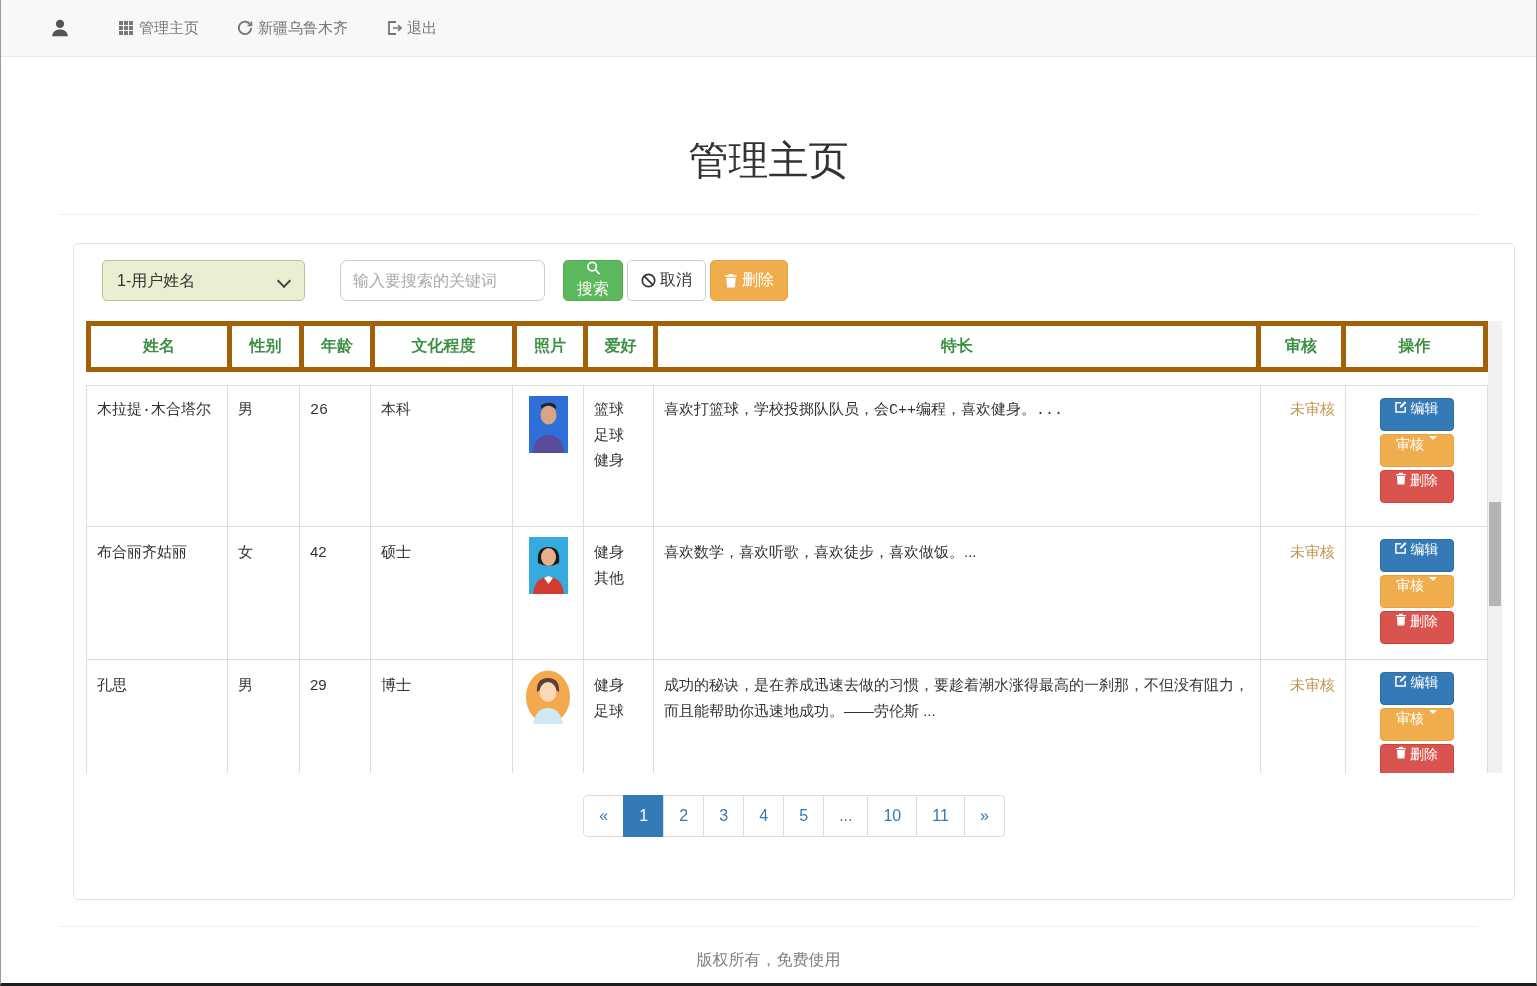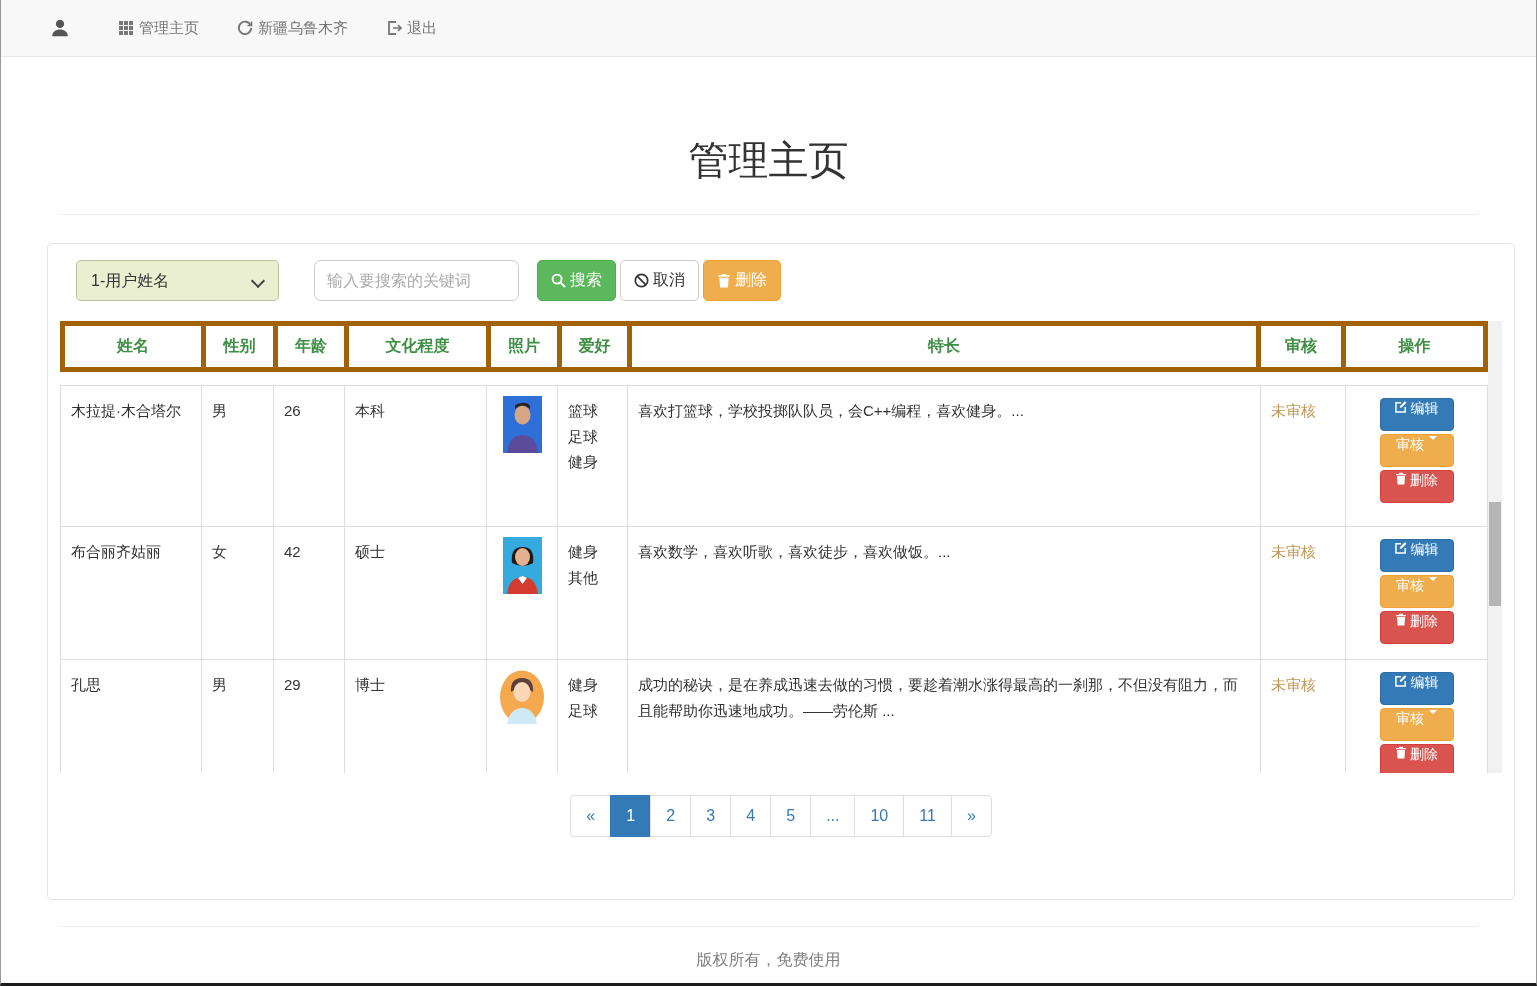--- a/index.html
+++ b/index.html
@@ -18,21 +18,21 @@
   .nav-item {
     display:flex; align-items:center; gap:5px; padding:0 19px; color:#777;
     font-size:15px; cursor:pointer; height:100%;
   }
   .nav-item svg { flex:0 0 auto; }
   
   .page-title { margin:76px 0 0; text-align:center; font-size:40px; font-weight:500; color:#333; }
   hr.rule { border:none; border-top:1px solid #eee; margin:26px 58px 0; }
   
   .panel {
-    margin:28px 21px 0 46px; border:1px solid #e3e3e3; border-radius:5px;
+    margin:28px 21px 0 72px; border:1px solid #e3e3e3; border-radius:5px;
     height:657px; padding:14px 12px 0; position:relative; background:#fff;
   }
   
   .search-row { display:flex; align-items:center; margin-top:2px; }
   .filter-select {
     margin-left:16px; width:203px; height:41px; border:1px solid #b9c29b; border-radius:5px;
     background:#e9efd0; font-size:16px; color:#333; padding:0 14px;
     appearance:none; -webkit-appearance:none; font-family:inherit;
   }
   .select-wrap { position:relative; }
@@ -43,37 +43,37 @@
   .kw-input {
     margin-left:35px; width:205px; height:41px; border:1px solid #ccc; border-radius:7px;
     padding:0 12px; font-size:16px; color:#333; font-family:inherit;
   }
   .kw-input::placeholder { color:#aaa; }
   .btn {
     height:41px; border-radius:5px; font-size:16px; display:inline-flex; align-items:center;
     justify-content:center; gap:4px; padding:0 13px; cursor:pointer; border:1px solid transparent;
     font-family:inherit;
   }
-  .btn-search { margin-left:18px; background:#5cb85c; border-color:#4cae4c; color:#fff; }
+  .btn-search { margin-left:18px; background:#5cb85c; border-color:#4cae4c; color:#fff;flex-direction:column; }
   .btn-cancel { margin-left:4px;  background:#fff;    border-color:#ccc;    color:#333; }
   .btn-del    { margin-left:4px;  background:#f0ad4e; border-color:#eea236; color:#fff; }
   
   .table-wrap { margin-top:20px; position:relative; height:452px; overflow:hidden; }
   table { border-collapse:collapse; table-layout:fixed; width:calc(100% - 14px); }
   .head-table th {
     border:5px solid #a16207; height:46px; color:#3e8f44; font-size:16px; font-weight:bold;
     text-align:center; background:#fff; padding:0 4px;
   }
   .body-table { margin-top:13px; }
   .body-table td {
     border:1px solid #ddd; vertical-align:top; padding:12px 10px; font-size:15px;
     line-height:1.7; word-break:break-all;
   }
-  tr.r1 { height:141px; } tr.r2 { height:133px; } tr.r3 { height:200px; }
-  .review-txt { color:#c09551; text-align:left; }
+  tr.r1 { height:141px;font-family:Liberation Mono, monospace; } tr.r2 { height:133px; } tr.r3 { height:200px; }
+  .review-txt { color:#c09551; text-align:right; }
   .hobby { display:block; }
   
   .photo-cell { text-align:center; padding-top:10px !important; }
   
   .act-stack { width:74px; margin:0 auto; display:flex; flex-direction:column; gap:3px; padding-top:0; }
   .abtn {
     height:33px; border-radius:4px; color:#fff; font-size:14px; display:flex; 
     justify-content:center; gap:3px; cursor:pointer; border:1px solid transparent; font-family:inherit;
   }
   .abtn-edit   { background:#337ab7; border-color:#2e6da4; }

